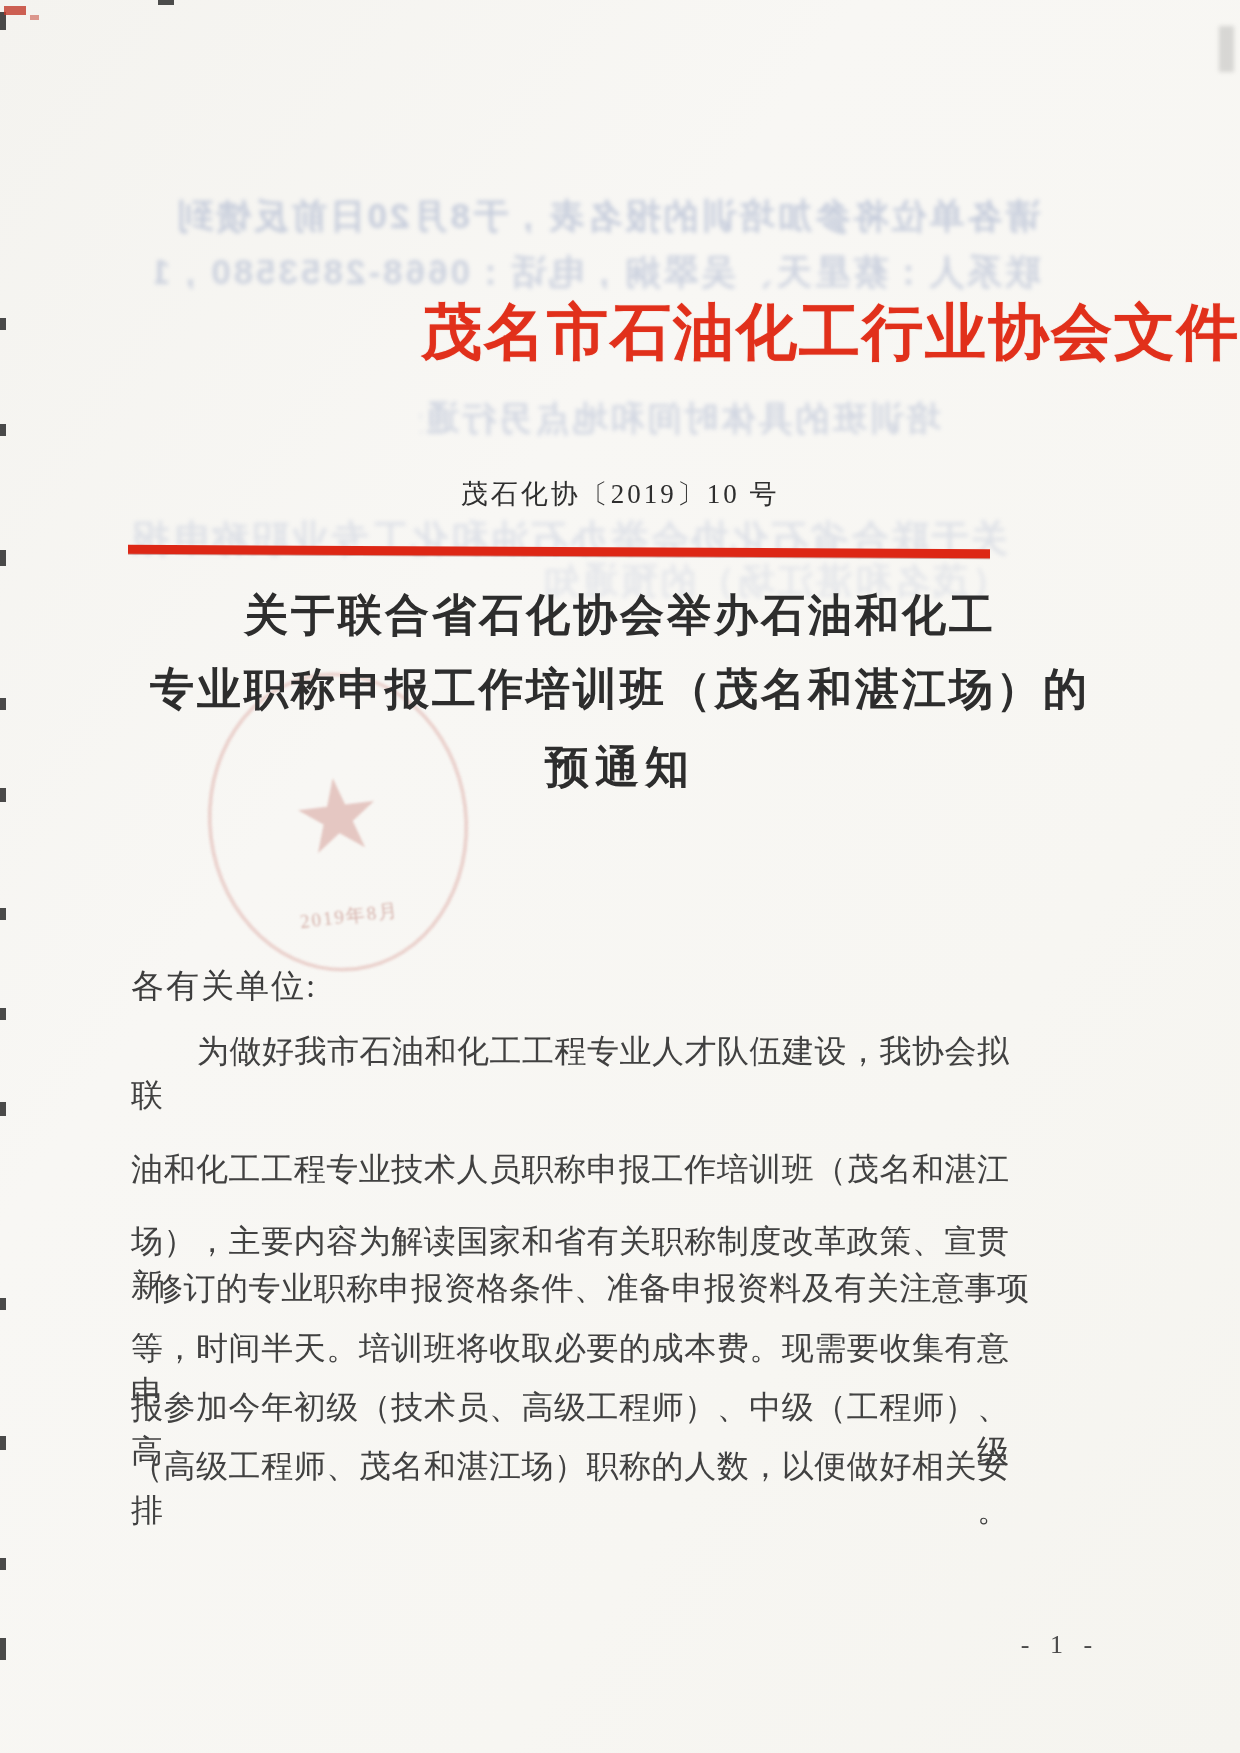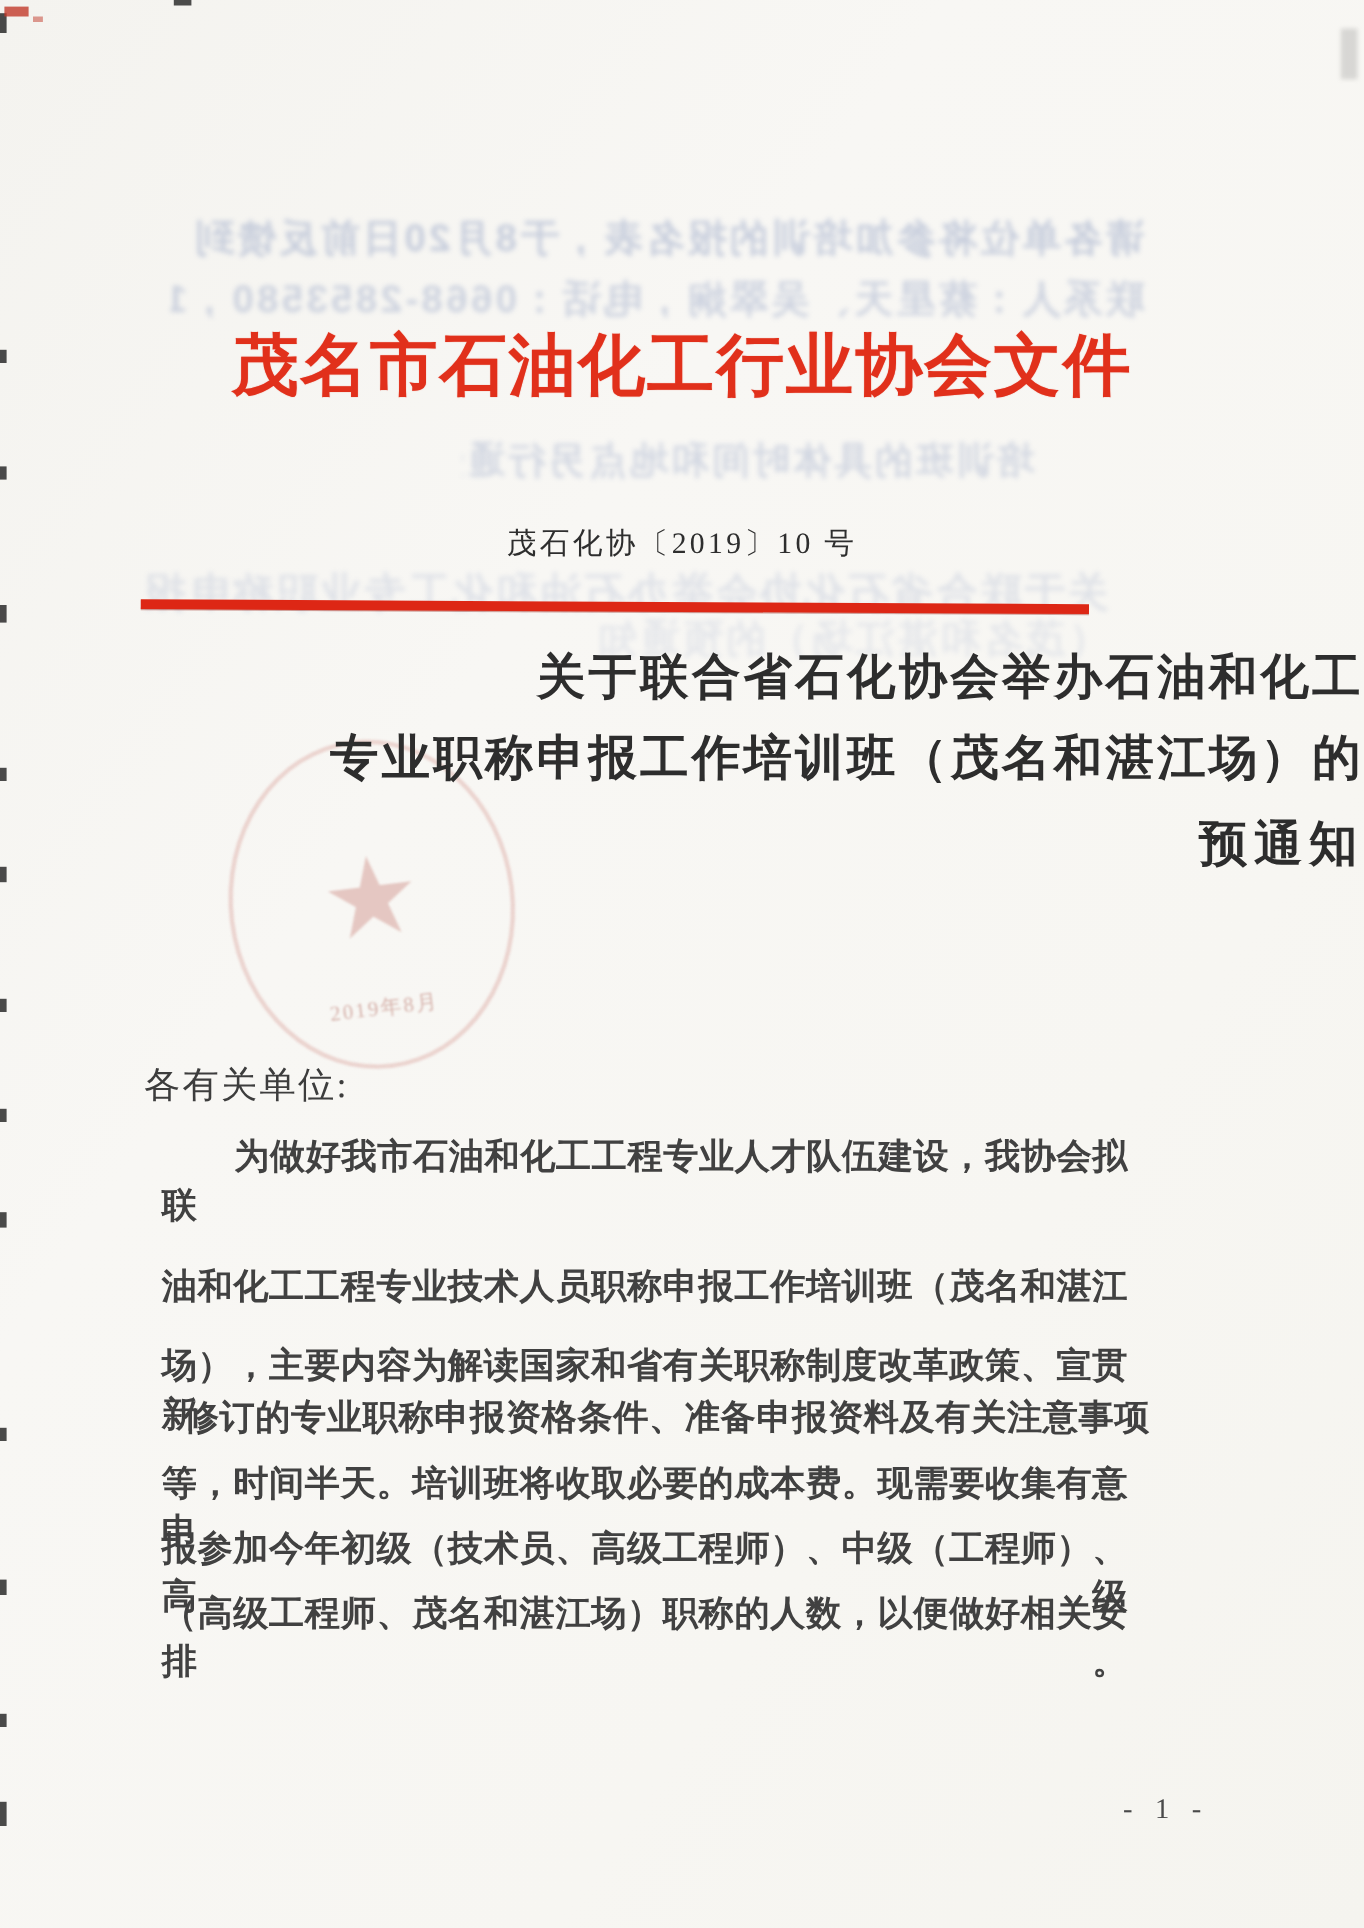--- a/index.html
+++ b/index.html
@@ -11,36 +11,36 @@
   }
   
   .ghost {
     position:absolute; transform:scaleX(-1);
     font-family:"Liberation Sans","DejaVu Sans",sans-serif;
     font-weight:700; color:#7e90ba; filter:blur(2.2px);
     letter-spacing:3px; white-space:nowrap; overflow:hidden;
   }
   
   .org-title {
-    position:absolute; top:292px; left:0; right:0; text-align:center;
+    position:absolute; top:292px; left:0; right:0; text-align:right;
     font-size:61px; font-weight:900; color:#e1301b; letter-spacing:2px;
     text-shadow:0 0 1px rgba(224,48,27,.55);
   }
   .doc-number {
     position:absolute; top:428px; left:0; right:0; text-align:center;
     font-size:27px; color:#2e2e2e; letter-spacing:3px;margin-top:48px;
   }
   .red-rule {
     position:absolute; top:547px; left:128px; width:862px; height:9px;
     background:#dd2715; transform:rotate(0.3deg);
     box-shadow:0 1px 0 rgba(150,30,20,.4);
   }
   
   .doc-title-line {
-    position:absolute; left:0; right:0; text-align:right;
+    position:absolute; left:0; right:0; text-align:center;
     font-size:44px; font-weight:700; color:#2d2d2d; letter-spacing:3px;
   }
   
   .seal {
     position:absolute; left:208px; top:672px; width:252px; height:292px;
     border:4px solid rgba(192,88,78,.22); border-radius:50%;
     transform:rotate(-7deg); filter:blur(1px);
   }
   .seal .star {
     position:absolute; top:50%; left:50%; transform:translate(-50%,-56%);
@@ -50,23 +50,23 @@
   .seal .seal-date {
     position:absolute; bottom:38px; left:0; right:0; text-align:center;
     font-size:19px; color:rgba(170,90,80,.45); letter-spacing:2px;
   }
   
   .salutation {
     position:absolute; top:964px; left:131px;
     font-size:33px; color:#3d3d3d; letter-spacing:2px;
   }
   .body-line {
-    position:absolute; left:147px; width:878px; height:44px;
+    position:absolute; left:131px; width:878px; height:44px;
     font-size:32px; color:#414141;
-    text-align:justify; text-align-last:justify; text-justify:inter-character;font-weight:bold;
+    text-align:justify; text-align-last:justify; text-justify:inter-character;
   }
   .body-line.indent { text-indent:66px; }
   .page-number {
     position:absolute; top:1630px; left:1000px; width:120px; text-align:center;
     font-size:26px; color:#4a4a4a; letter-spacing:7px; white-space:nowrap;
   }
   
   .em { position:absolute; left:0; width:6px; background:#232323; opacity:.82; }
   .artifact { position:absolute; }
 </style>

